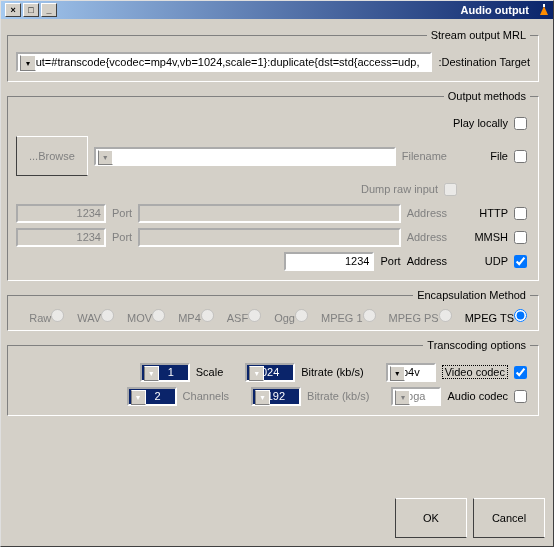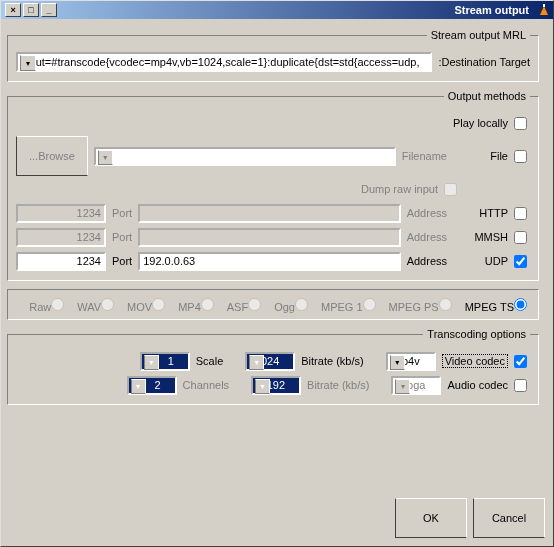--- a/index.html
+++ b/index.html
@@ -36,21 +36,21 @@
 <body>
 
 <div class="win">
   <div class="titlebar">
     <span class="ico">
       <svg width="12" height="12" viewBox="0 0 12 12">
           <polygon points="2,11 10,11 6,2" fill="#ff8c00"></polygon>
           <rect x="5" y="0" width="2" height="3" fill="#fff"></rect>
         </svg>
     </span>
-    <span class="title">Stream output</span>
+    <span class="title">Audio output</span>
     <span class="tbtn">_</span>
     <span class="tbtn">□</span>
     <span class="tbtn">×</span>
   </div>
 
   <div class="client">
 
     <fieldset>
       <legend>Stream output MRL</legend>
       <div class="row">
@@ -96,27 +96,27 @@
         <label class="dis">Address</label>
         <input class="txt flex1" disabled="" style="">
         <label class="dis">Port</label>
         <input class="txt" style="width: 90px;" disabled="" value="1234">
       </div>
 
       <div class="row">
         <input type="checkbox" checked="" style="">
         <span class="lbl-w">UDP</span>
         <span>Address</span>
-        <input class="txt flex1" style="direction: ltr; text-align: left;" value="192.0.0.63">
         <span>Port</span>
         <input class="txt" style="width: 90px; direction: ltr; text-align: right;" value="1234">
       </div>
     </fieldset>
 
     <fieldset>
+      <legend>Encapsulation Method</legend>
       <div class="radios">
         <label><input type="radio" name="enc" checked="" style=""><span>MPEG TS</span></label>
         <label class="dis"><input type="radio" name="enc" disabled="" style=""><span>MPEG PS</span></label>
         <label class="dis"><input type="radio" name="enc" disabled="" style=""><span>MPEG 1</span></label>
         <label class="dis"><input type="radio" name="enc" disabled="" style=""><span>Ogg</span></label>
         <label class="dis"><input type="radio" name="enc" disabled="" style=""><span>ASF</span></label>
         <label class="dis"><input type="radio" name="enc" disabled="" style=""><span>MP4</span></label>
         <label class="dis"><input type="radio" name="enc" disabled="" style=""><span>MOV</span></label>
         <label class="dis"><input type="radio" name="enc" disabled="" style=""><span>WAV</span></label>
         <label class="dis"><input type="radio" name="enc" disabled="" style=""><span>Raw</span></label>

